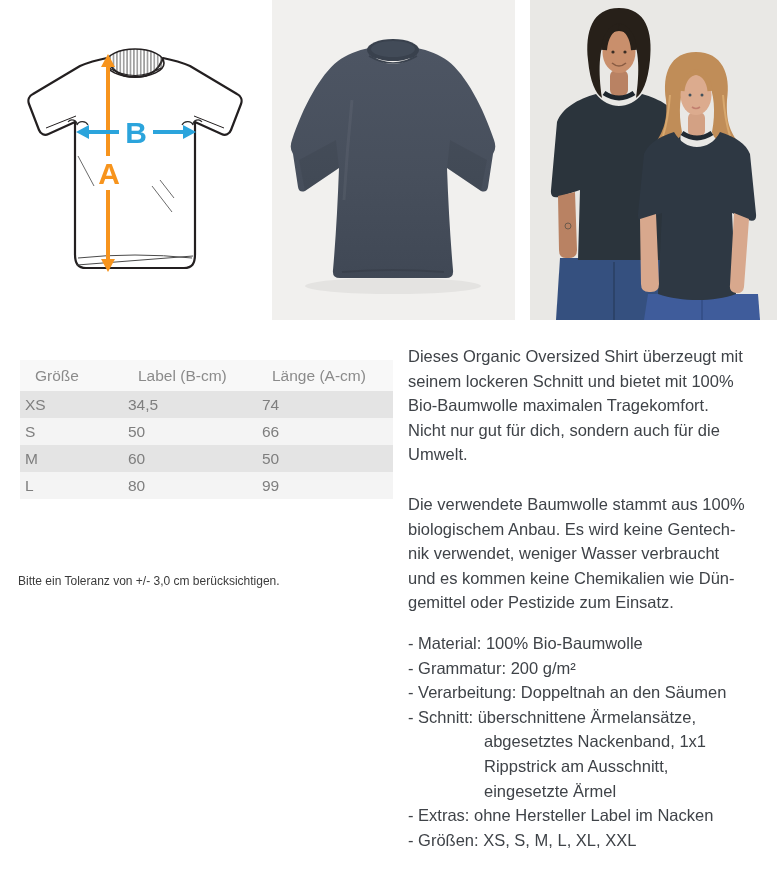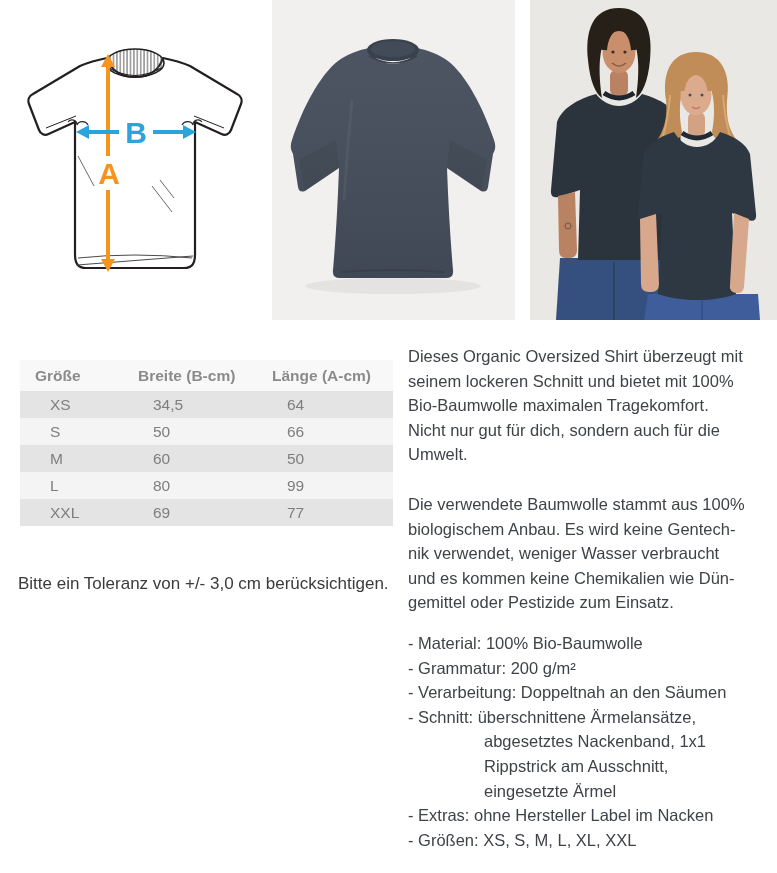--- a/index.html
+++ b/index.html
@@ -12,31 +12,31 @@
   .img-diagram{left:20px;top:8px;width:224px;height:312px;}
   .img-product{left:272px;top:0;width:243px;height:320px;}
   .img-models{left:530px;top:0;width:247px;height:320px;}
 
   table.size-table{
     position:absolute;left:20px;top:360px;width:373px;
     border-collapse:collapse;table-layout:fixed;
     font-size:15.5px;color:#7e7e7e;
   }
   table.size-table th{
-    font-weight:bold;text-align:left;color:#8b8b8b;
+    font-weight:normal;text-align:left;color:#8b8b8b;
     background:#f8f8f8;padding:6px 0 6px 15px;height:19px;
   }
   table.size-table td{
-    padding:4px 0 4px 30px;height:19px;background:#f4f4f4;
+    padding:4px 0 4px 5px;height:19px;background:#f4f4f4;
   }
   table.size-table tbody tr:nth-child(odd) td{background:#e4e4e4;}
 
   .tolerance{
     position:absolute;left:18px;top:574px;width:390px;
-    font-size:17px;color:#3b3b3b;
+    font-size:12px;color:#3b3b3b;
   }
 
   .description{
     position:absolute;left:408px;top:344px;width:372px;
     font-size:16.5px;line-height:24.6px;color:#3f4348;
   }
   .description .para{margin-bottom:25px;}
   .description .line,.description .bullet-line{white-space:nowrap;}
   .bullets{margin-top:-9px;}
   .bullet-line.indent{padding-left:76px;}
@@ -173,49 +173,44 @@
 
   <table class="size-table">
     <colgroup>
         <col style="width:103px">
         <col style="width:134px">
         <col style="width:136px">
       </colgroup>
     <thead>
       <tr>
         <th>Größe</th>
-        <th>Breite (B-cm)</th>
+        <th>Label (B-cm)</th>
         <th>Länge (A-cm)</th>
       </tr>
     </thead>
     <tbody>
         <tr>
           <td>XS</td>
           <td>34,5</td>
-          <td>64</td>
+          <td>74</td>
         </tr>
         <tr>
           <td>S</td>
           <td>50</td>
           <td>66</td>
         </tr>
         <tr>
           <td>M</td>
           <td>60</td>
           <td>50</td>
         </tr>
         <tr>
           <td>L</td>
           <td>80</td>
           <td>99</td>
-        </tr>
-        <tr>
-          <td>XXL</td>
-          <td>69</td>
-          <td>77</td>
         </tr>
       </tbody>
   </table>
 
   <div class="tolerance">Bitte ein Toleranz von +/- 3,0 cm berücksichtigen.</div>
 
   <div class="description">
     <div>
         <div class="para">
           <div class="line">Dieses Organic Oversized Shirt überzeugt mit</div>

